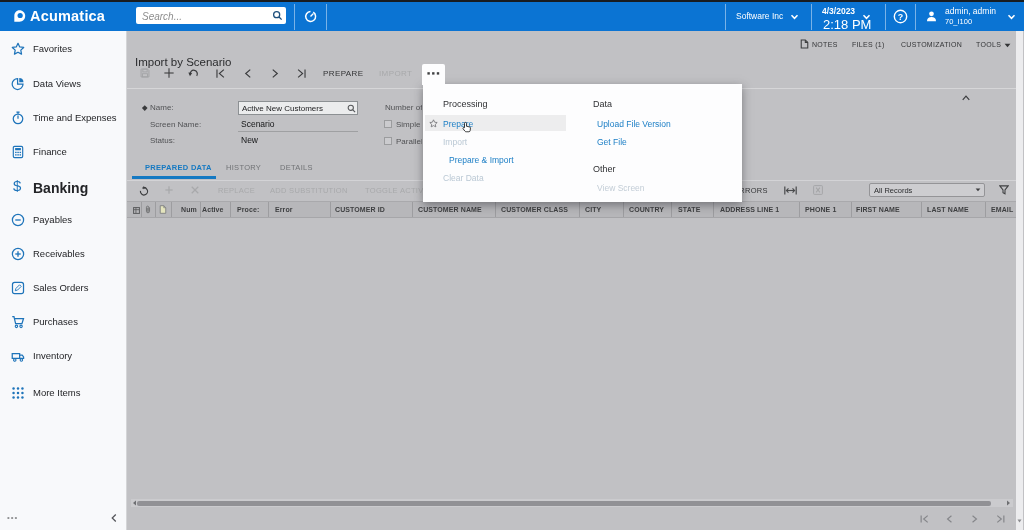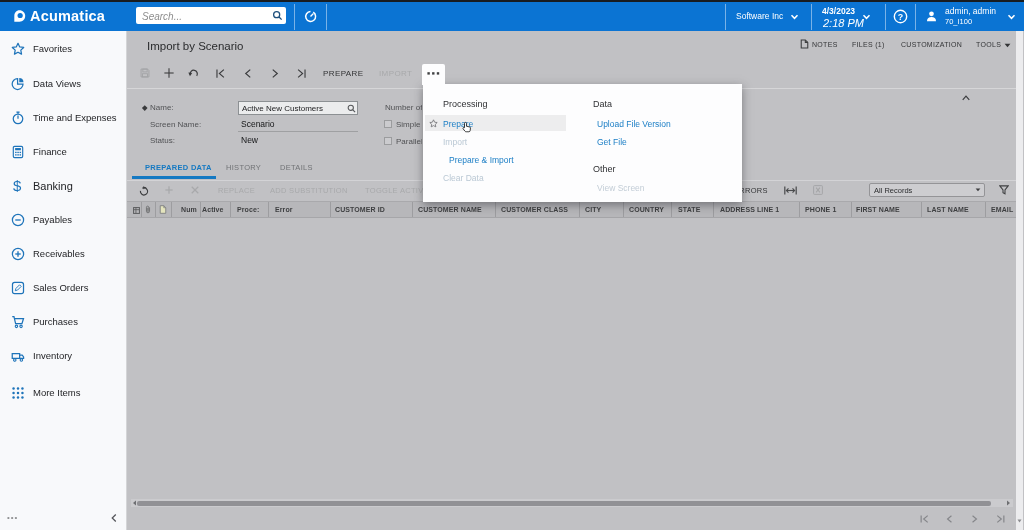--- a/index.html
+++ b/index.html
@@ -37,21 +37,21 @@
   <path d="M10.6 2.6 A5.7 5.7 0 1 1 7.5 1.8" fill="none" stroke="#ffffff" stroke-width="1.7"></path>
   <line x1="7.5" y1="7.5" x2="10.6" y2="4.4" stroke="#ffffff" stroke-width="1.6"></line>
 </svg>
 
 <div class="abs txt" style="left:736px;top:11px;font-size:8.5px;color:#ffffff;">Software Inc</div>
 <svg class="abs" style="left:790px;top:14px;" width="9" height="6" viewBox="0 0 10 7">
   <path d="M1.5 1.5 L5 5 L8.5 1.5" fill="none" stroke="#ffffff" stroke-width="1.8"></path>
 </svg>
 
 <div class="abs txt" style="left:822px;top:6px;font-size:8.5px;font-weight:bold;color:#ffffff;">4/3/2023</div>
-<div class="abs txt" style="left:823px;top:17px;font-size:11px;color:#ffffff;font-style:italic;">2:18 PM</div>
+<div class="abs txt" style="left:823px;top:17px;font-size:13px;color:#ffffff;">2:18 PM</div>
 <svg class="abs" style="left:862px;top:14px;" width="9" height="6" viewBox="0 0 10 7">
   <path d="M1.5 1.5 L5 5 L8.5 1.5" fill="none" stroke="#ffffff" stroke-width="1.8"></path>
 </svg>
 
 <svg class="abs" style="left:893px;top:9px;" width="15" height="15" viewBox="0 0 16 16">
   <circle cx="8" cy="8" r="6.6" fill="none" stroke="#ffffff" stroke-width="1.5"></circle>
   <text x="8" y="11.4" font-size="9.5" font-weight="bold" fill="#ffffff" text-anchor="middle" font-family="Liberation Sans">?</text>
 </svg>
 
 <svg class="abs" style="left:925px;top:10px;" width="13" height="13" viewBox="0 0 15 15">
@@ -88,21 +88,21 @@
       <rect x="5" y="8.2" width="1.8" height="1.6"></rect>
       <rect x="7.7" y="8.2" width="1.8" height="1.6"></rect>
       <rect x="10.4" y="8.2" width="1.8" height="1.6"></rect>
       <rect x="5" y="11.2" width="1.8" height="1.6"></rect>
       <rect x="7.7" y="11.2" width="1.8" height="1.6"></rect>
       <rect x="10.4" y="11.2" width="1.8" height="1.6"></rect>
     </g>
   </svg>
 <div class="abs txt" style="left:33px;top:146px;font-size:9.5px;color:#232427;">Finance</div>
 <div class="abs txt" style="left:13px;top:177px;font-size:15px;color:#1e74ba;">$</div>
-<div class="abs txt" style="left:33px;top:180px;font-size:11px;color:#232427;">Banking</div>
+<div class="abs txt" style="left:33px;top:180px;font-size:14px;color:#232427;font-weight:bold;">Banking</div>
 <svg class="abs" style="left:11px;top:213px;" width="14" height="14" viewBox="0 0 17 17">
     <circle cx="8.5" cy="8.5" r="6.8" fill="none" stroke="#1e74ba" stroke-width="1.5"></circle>
     <line x1="5.2" y1="8.5" x2="11.8" y2="8.5" stroke="#1e74ba" stroke-width="1.6"></line>
   </svg>
 <div class="abs txt" style="left:33px;top:214px;font-size:9.5px;color:#232427;">Payables</div>
 <svg class="abs" style="left:11px;top:247px;" width="14" height="14" viewBox="0 0 17 17">
     <circle cx="8.5" cy="8.5" r="6.8" fill="none" stroke="#1e74ba" stroke-width="1.5"></circle>
     <line x1="5.2" y1="8.5" x2="11.8" y2="8.5" stroke="#1e74ba" stroke-width="1.6"></line>
     <line x1="8.5" y1="5.2" x2="8.5" y2="11.8" stroke="#1e74ba" stroke-width="1.6"></line>
   </svg>
@@ -138,21 +138,21 @@
       <circle cx="13.9" cy="13.9" r="1.5"></circle>
     </g>
   </svg>
 <div class="abs txt" style="left:33px;top:387px;font-size:9.5px;color:#232427;text-align:right;">More Items</div>
 
 <div class="abs txt" style="left:7px;top:513px;font-size:8px;color:#8f9092;letter-spacing:1px;">•••</div>
 <svg class="abs" style="left:110px;top:513px;" width="8" height="10" viewBox="0 0 9 11">
   <path d="M6.5 1.5 L2.5 5.5 L6.5 9.5" fill="none" stroke="#54555a" stroke-width="1.4"></path>
 </svg>
 
-<div class="abs txt" style="left:135px;top:40px;font-size:11.5px;color:#2b2c2e;margin-left:12px;">Import by Scenario</div>
+<div class="abs txt" style="left:135px;top:56px;font-size:11.5px;color:#2b2c2e;">Import by Scenario</div>
 
 <svg class="abs" style="left:800px;top:39px;" width="9" height="10" viewBox="0 0 11 12">
   <path d="M1.5 1 L6.5 1 L9.5 4 L9.5 11 L1.5 11 Z" fill="none" stroke="#3b3c3e" stroke-width="1.3"></path>
   <path d="M6.5 1 L6.5 4 L9.5 4" fill="none" stroke="#3b3c3e" stroke-width="1.3"></path>
 </svg>
 <div class="abs txt" style="left:812px;top:41px;font-size:7px;color:#333436;letter-spacing:0.3px;">NOTES</div>
 <div class="abs txt" style="left:852px;top:41px;font-size:7px;color:#333436;letter-spacing:0.3px;">FILES (1)</div>
 <div class="abs txt" style="left:901px;top:41px;font-size:7px;color:#333436;letter-spacing:0.3px;">CUSTOMIZATION</div>
 <div class="abs txt" style="left:976px;top:41px;font-size:7px;color:#333436;letter-spacing:0.3px;">TOOLS</div>
 <svg class="abs" style="left:1004px;top:43px;" width="7" height="5" viewBox="0 0 8 6">

